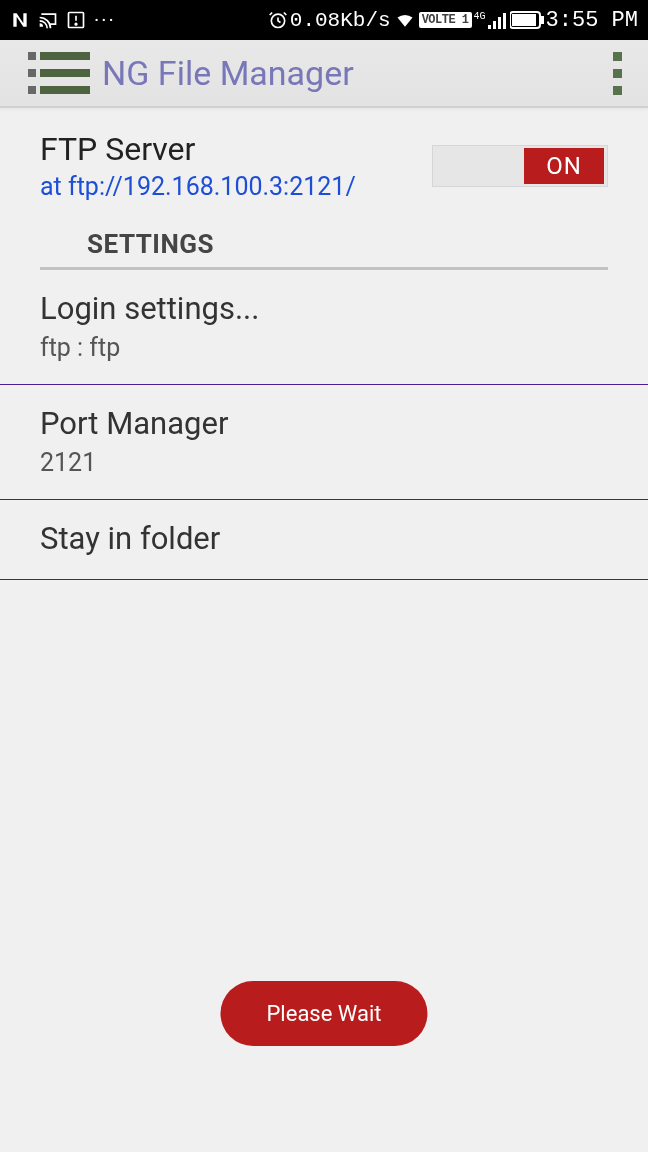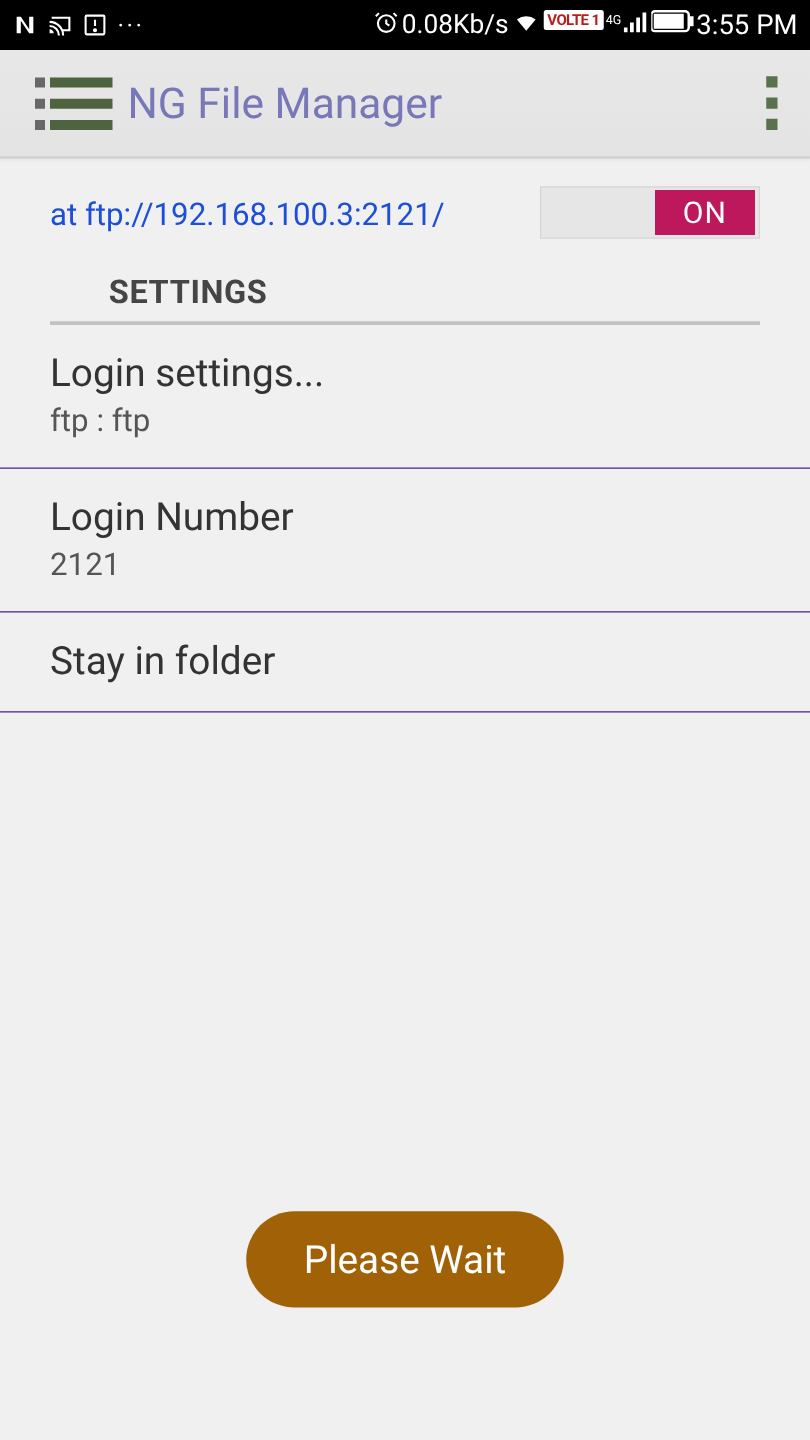--- a/index.html
+++ b/index.html
@@ -16,35 +16,35 @@
   .status-bar {
     height: 40px;
     background: #000;
     color: #fff;
     display: flex;
     align-items: center;
     padding: 0 10px;
     font-size: 20px;
   }
   .status-left { display: flex; align-items: center; gap: 8px; }
-  .status-right { margin-left: auto; display: flex; align-items: flex-start; gap: 2px; }
+  .status-right { margin-left: auto; display: flex; align-items: center; gap: 2px; font-family: Liberation Mono, monospace; }
   .status-bar svg { display: block; }
   .volte-badge {
     background: #fff;
-    color: #b91c1c;
+    color: #404040;
     font-size: 12px;
     font-weight: 700;
     padding: 1px 3px;
     border-radius: 2px;
     letter-spacing: -0.5px;
   }
 
   
   .app-bar {
-    height: 87px;
+    height: 68px;
     background: linear-gradient(#e8e8e8, #e3e3e3);
     border-bottom: 2px solid #d0d0d0;
     display: flex;
     align-items: center;
     padding: 0 20px 0 28px;
     box-shadow: 0 2px 3px rgba(0,0,0,0.04);
   }
   .menu-icon {
     width: 62px;
     display: flex;
@@ -91,21 +91,21 @@
   .ftp-texts { flex: 1; }
   .ftp-title { font-size: 32px; color: #222; font-weight: 400; }
   .ftp-sub { font-size: 25px; color: #1d4ed8; margin-top: 4px; }
   .toggle {
     width: 176px; height: 42px; background: #e6e6e6;
     border: 1px solid #d6d6d6;
     position: relative;
     display: flex; align-items: center; justify-content: flex-end;
   }
   .toggle-on {
-    width: 80px; height: 36px; background: #be185d;
+    width: 80px; height: 36px; background: #b91c1c;
     color: #fff; font-size: 24px; font-weight: 400;
     display: flex; align-items: center; justify-content: center;
     margin-right: 3px;
     letter-spacing: 1px;
   }
 
   .section-header {
     padding: 0 40px 8px 40px;
     font-size: 26px;
     font-weight: 700;
@@ -132,23 +132,23 @@
     color: #555;
     margin-top: 6px;
   }
 
   
   .toast {
     position: absolute;
     left: 50%;
     transform: translateX(-50%);
     bottom: 106px;
-    background: #a16207;
+    background: #b91c1c;
     color: #fff;
-    font-size: 31px;
+    font-size: 22px;
     padding: 20px 46px;
     border-radius: 42px;
   }
 </style>
 </head>
 <body>
 
 <div class="status-bar">
   <div class="status-left">
     <span>
@@ -225,39 +225,40 @@
     <div class="overflow-dot"></div>
     <div class="overflow-dot"></div>
     <div class="overflow-dot"></div>
   </div>
 </div>
 
 <div class="content">
 
   <div class="ftp-row">
     <div class="ftp-texts">
+      <div class="ftp-title">FTP Server</div>
       <div class="ftp-sub">
         <span>at </span><span>ftp://192.168.100.3:2121/</span>
       </div>
     </div>
     <div class="toggle">
       <div class="toggle-on">ON</div>
     </div>
   </div>
 
   <div class="section-header">SETTINGS</div>
   <div class="section-divider"></div>
 
   <div class="item">
     <div class="item-title">Login settings...</div>
     <div class="item-sub">ftp : ftp</div>
   </div>
 
   <div class="item">
-    <div class="item-title">Login Number</div>
+    <div class="item-title">Port Manager</div>
     <div class="item-sub">2121</div>
   </div>
 
   <div class="item">
     <div class="item-title">Stay in folder</div>
   </div>
 
 </div>
 
 <div class="toast">Please Wait</div>

